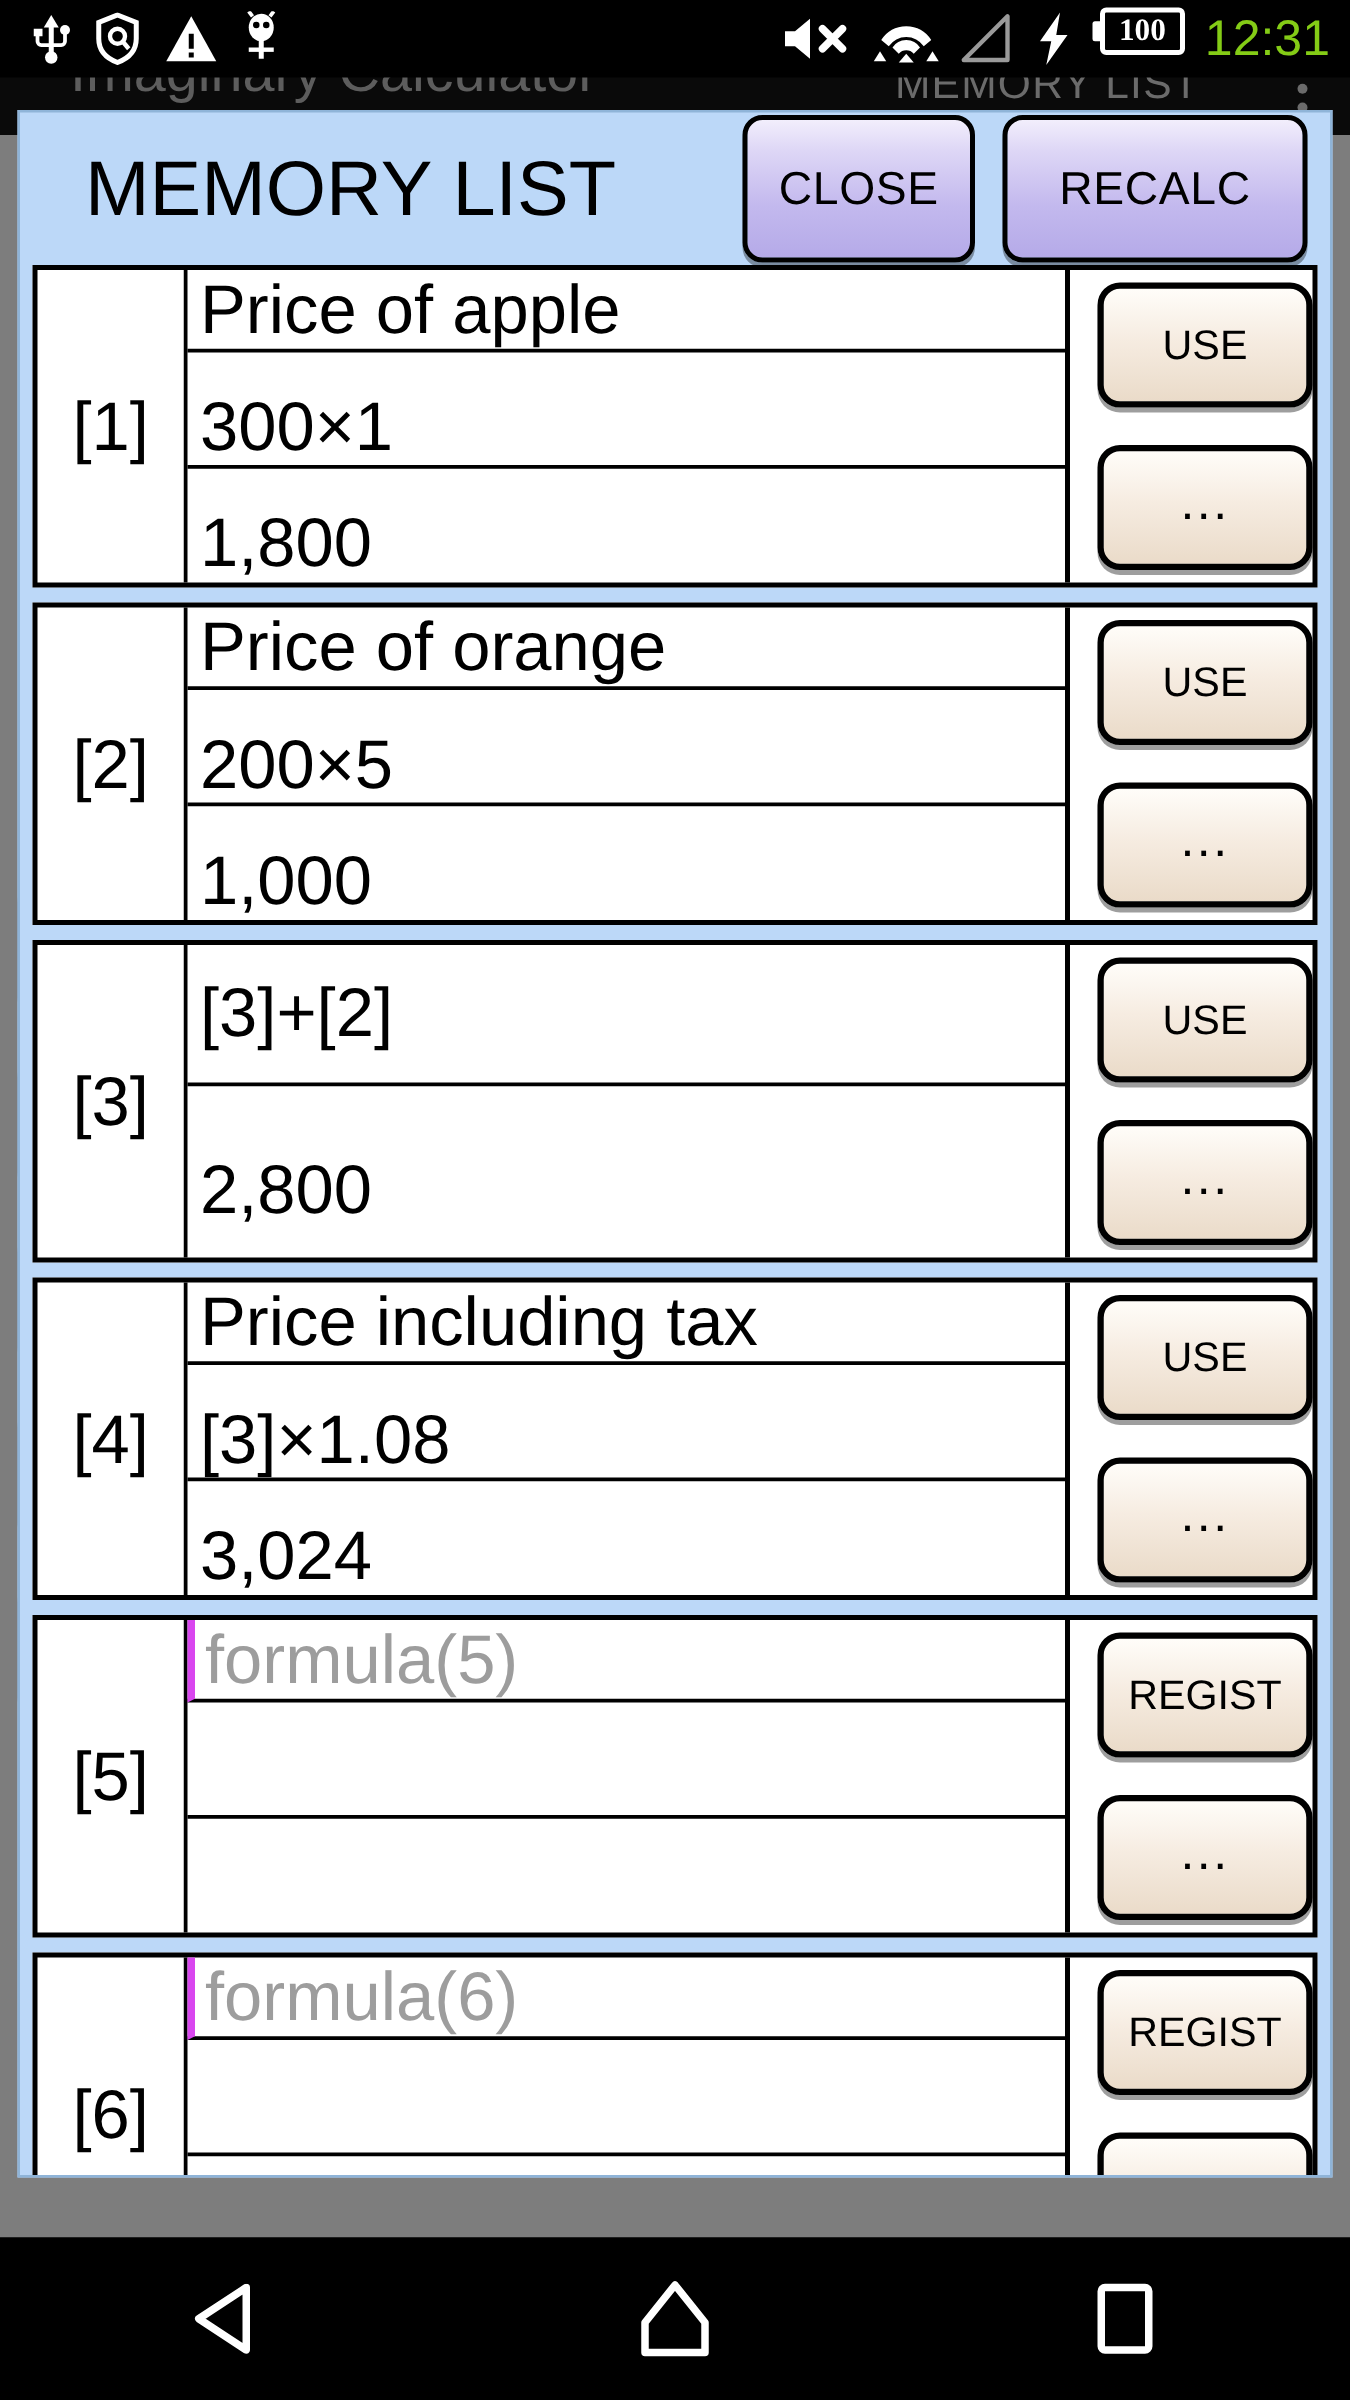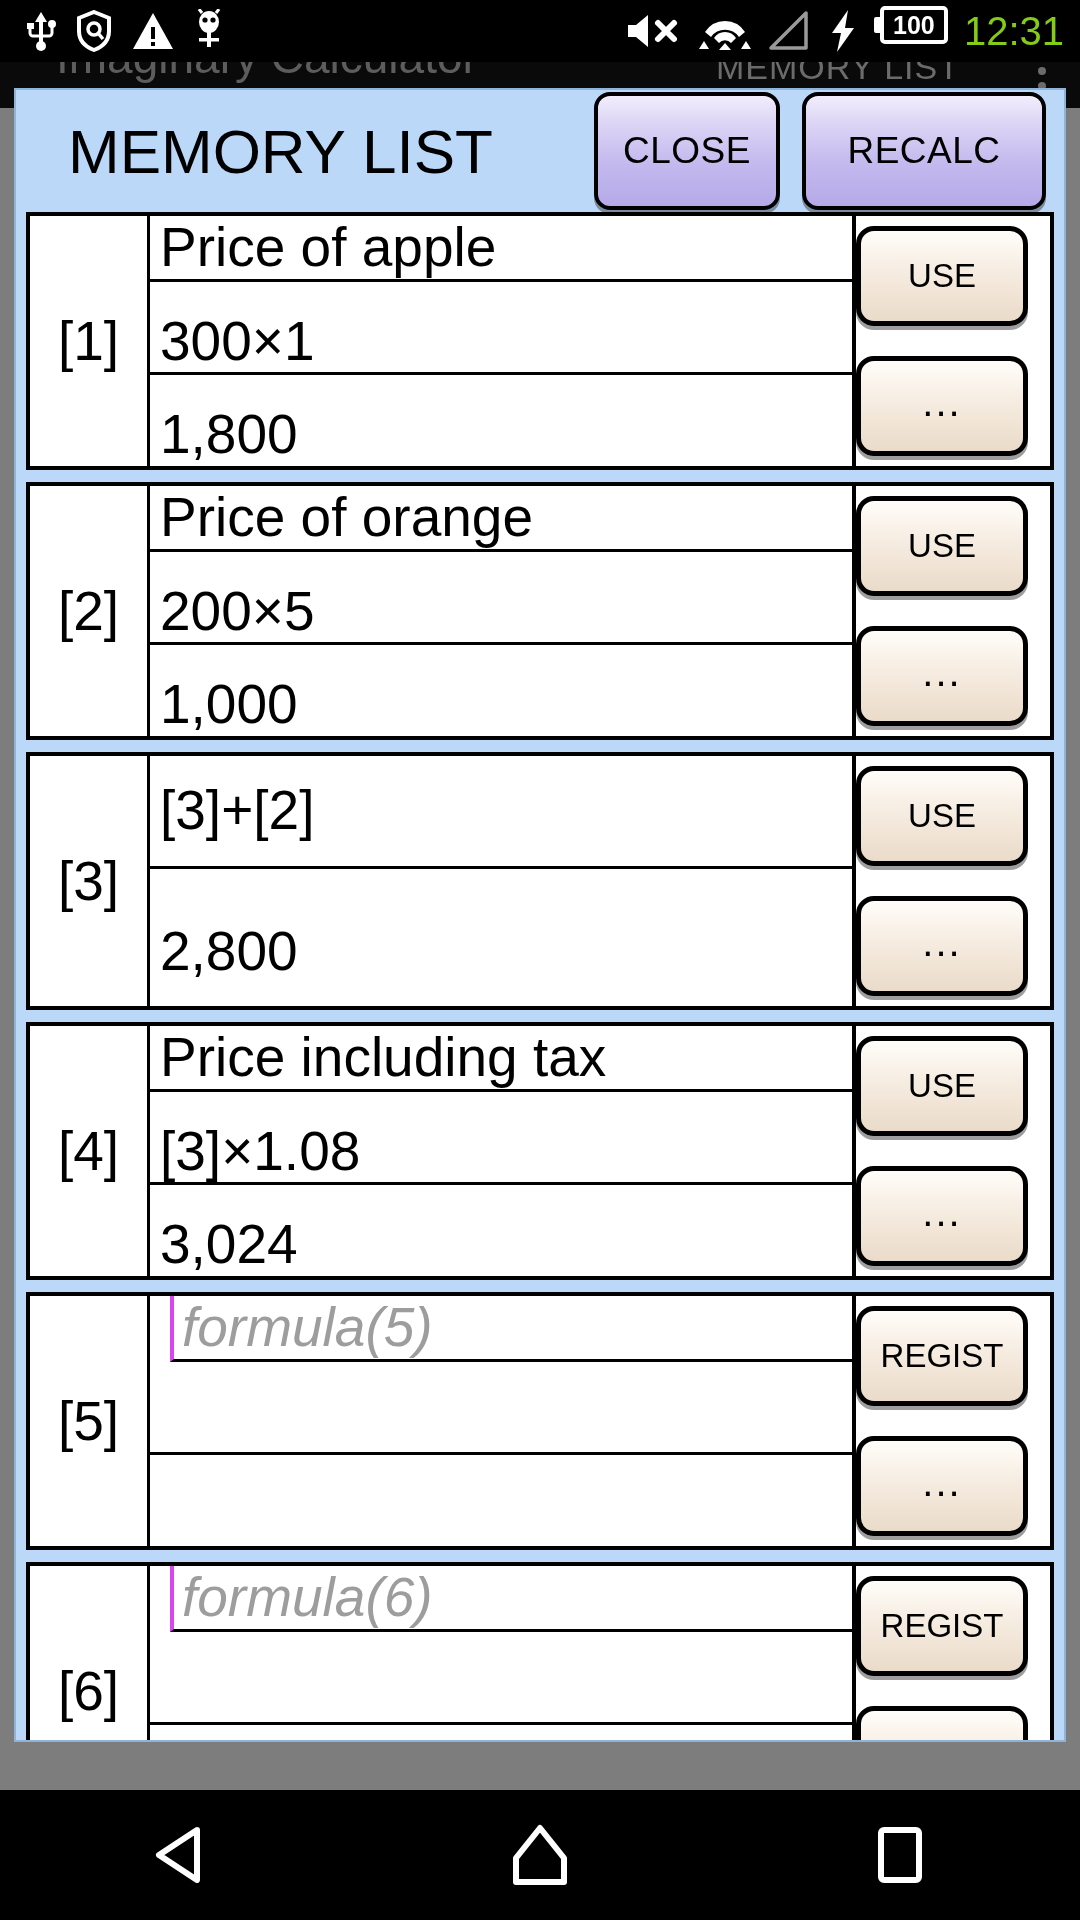--- a/index.html
+++ b/index.html
@@ -8,21 +8,21 @@
 
   
   #statusbar{
     position:absolute; left:0; top:0; width:1080px; height:62px;
     background:#000; color:#fff; display:flex; align-items:center;
   }
   .sb-left{ display:flex; align-items:center; gap:20px; padding-left:26px; }
   .sb-right{ margin-left:auto; display:flex; align-items:center; gap:16px; padding-right:16px; }
   .sb-icon{ display:block; }
   .sb-clock{ font-size:40px; letter-spacing:0px; font-weight:400; color:#84cc16; line-height:1; }
-  .batt{ position:relative; width:74px; height:50px; }
+  .batt{ position:relative; width:74px; height:50px;font-family:Liberation Serif, serif; }
   .batt-body{ position:absolute; left:6px; top:0; width:68px; height:38px; border:4px solid #fff; border-radius:5px; }
   .batt-cap{ position:absolute; left:0; top:11px; width:8px; height:16px; background:#fff; border-radius:2px 0 0 2px;}
   .batt-num{ position:absolute; left:6px; top:0; width:68px; height:38px; display:flex; align-items:center; justify-content:center;
              font-size:25px; font-weight:700; color:#fff; }
 
   
   #bgapp{ position:absolute; left:0; top:0; width:1080px; height:1790px; background:#7d7d7d; z-index:0; }
   #bg-appbar{ position:absolute; left:0; top:0; width:1080px; height:108px; background:#0a0a0a; }
   #bg-title{ position:absolute; left:56px; top:30px; font-size:46px; color:#5d5d5d; white-space:nowrap; }
   #bg-sub{ position:absolute; right:120px; top:48px; font-size:34px; color:#6b6b6b; letter-spacing:1px; white-space:nowrap;}
@@ -55,24 +55,24 @@
   .idx{
     width:120px; flex:none; border-right:3px solid #000;
     display:flex; align-items:center; justify-content:center;
     font-size:55px; color:#000;
   }
   .fields{ flex:1; display:flex; flex-direction:column; min-width:0;gap:28px; }
   .fld{ flex:1; border-bottom:3px solid #000; display:flex; align-items:center; padding-left:10px; overflow:hidden; }
   .fld:last-child{ border-bottom:none; }
   .fld span{ font-size:55px; color:#000; white-space:nowrap; line-height:1; }
   .fld.ph span{ color:#9d9d9d; }
-  .fld.ph{ border-left:4px solid #d946ef; margin-left:20px; padding-left:8px;font-style:italic; }
+  .fld.ph{ border-left:6px solid #d946ef; margin-left:0; padding-left:8px; }
   .actions{
     width:198px; flex:none; border-left:4px solid #000;
-    display:flex; flex-direction:column; align-items:flex-start; justify-content:space-evenly; padding:8px 0;gap:28px;
+    display:flex; flex-direction:column; align-items:flex-end; justify-content:space-evenly; padding:8px 0;gap:28px;
   }
   .act-btn{
     width:172px; height:100px; border:5px solid #000; border-radius:18px;
     background:linear-gradient(180deg,#fffdf9 0%,#f6ece1 45%,#eadbc9 100%);
     display:flex; align-items:center; justify-content:center;
     font-size:33px; color:#000; box-shadow:0 4px 0 rgba(0,0,0,.38);
   }
   .act-btn.dots{ font-size:40px; letter-spacing:2px; align-items:center; padding-bottom:8px; }
 
   

